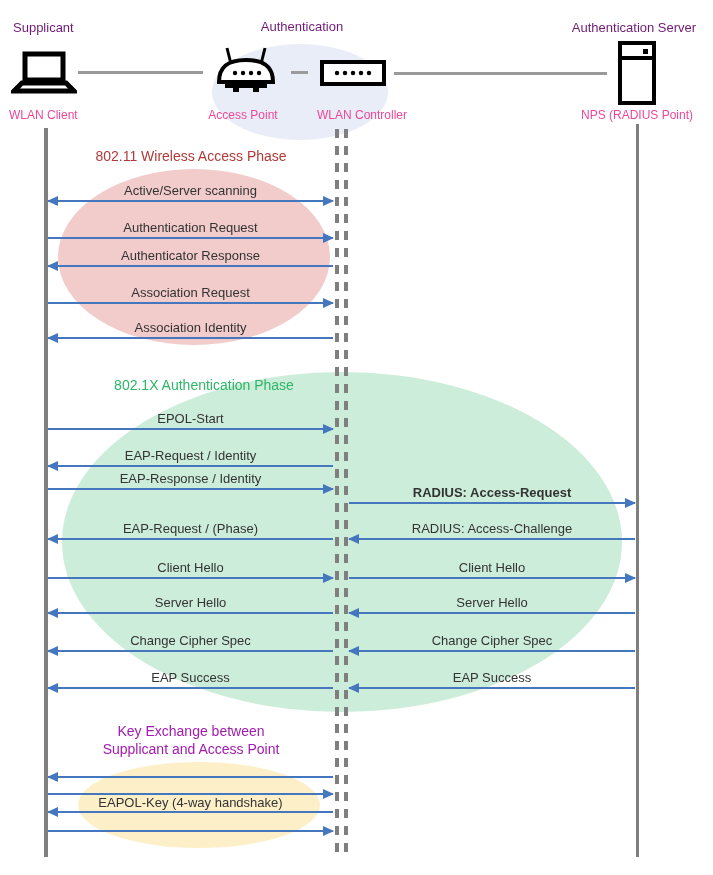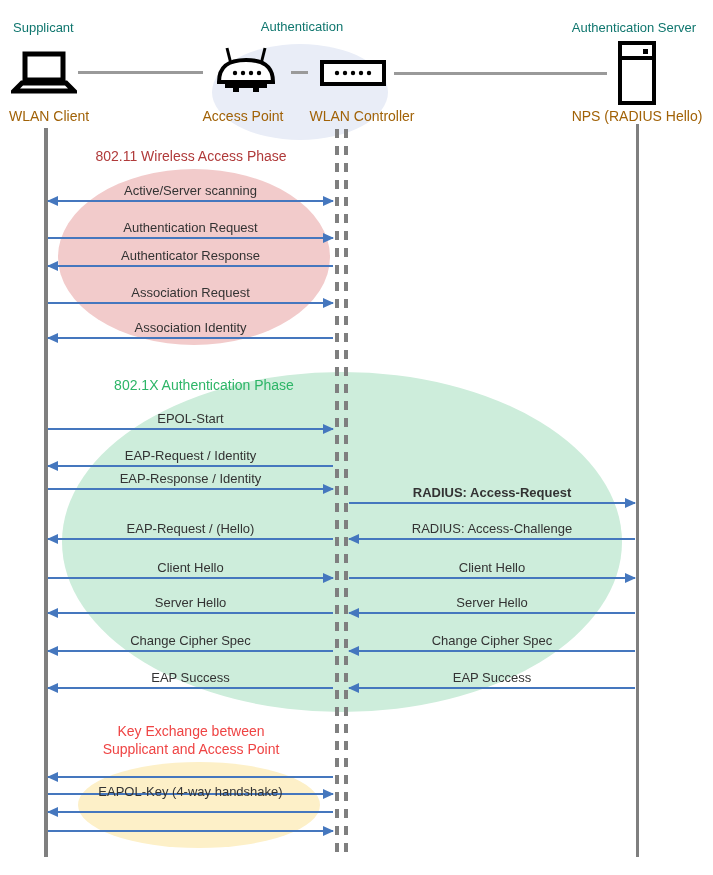--- a/index.html
+++ b/index.html
@@ -1,22 +1,22 @@
 <!DOCTYPE html>
 <html><head>
 <meta charset="utf-8">
 <style>
   html,body{margin:0;padding:0;background:#fff;}
   #canvas{
     position:relative;width:713px;height:875px;background:#fff;overflow:hidden;
     font-family:"Liberation Sans", sans-serif;color:#3a3a3a;
   }
   .abs{position:absolute;}
-  .actor-title{font-size:13px;color:#0f766e;white-space:nowrap;}
-  .device-label{font-size:14px;color:#a16207;white-space:nowrap;}
+  .actor-title{font-size:13px;color:#701a75;white-space:nowrap;}
+  .device-label{font-size:12px;color:#ec4899;white-space:nowrap;}
   .centered{transform:translateX(-50%);text-align:center;}
   .ellipse{position:absolute;border-radius:50%;z-index:1;}
   .lifeline{position:absolute;z-index:2;}
   .connector{position:absolute;background:#9a9a9a;height:3px;z-index:1;}
   .phase-title{position:absolute;z-index:4;font-size:14px;white-space:pre-line;text-align:center;transform:translateX(-50%);line-height:18px;}
   .msg{position:absolute;z-index:3;height:2px;}
   .msg .line{position:absolute;left:0;right:0;top:0;height:2px;}
   .msg .head-right{position:absolute;right:-1px;top:-4px;width:0;height:0;
     border-top:5px solid transparent;border-bottom:5px solid transparent;}
   .msg .head-left{position:absolute;left:-1px;top:-4px;width:0;height:0;
@@ -75,34 +75,34 @@
     <svg width="38" height="64" viewBox="0 0 38 64">
       <rect x="2" y="2" width="34" height="60" fill="#fff" stroke="#000" stroke-width="4"></rect>
       <line x1="2" y1="17" x2="36" y2="17" stroke="#000" stroke-width="4"></line>
       <rect x="25" y="8" width="5" height="5" fill="#000"></rect>
     </svg>
   </div>
 
   <div class="abs device-label" style="left:9px;top:108px;">WLAN Client</div>
   <div class="abs device-label centered" style="left:243px;top:108px;">Access Point</div>
   <div class="abs device-label centered" style="left:362px;top:108px;">WLAN Controller</div>
-  <div class="abs device-label centered" style="left:637px;top:108px;">NPS (RADIUS Hello)</div>
+  <div class="abs device-label centered" style="left:637px;top:108px;">NPS (RADIUS Point)</div>
 
   <div class="lifeline" style="left:44px;top:128px;width:4px;height:729px;background:#7f7f7f;"></div>
   <div class="lifeline" style="left:335px;top:129px;width:4px;height:728px;background:repeating-linear-gradient(to bottom,#7f7f7f 0,#7f7f7f 9px,transparent 9px,transparent 17px);"></div>
   <div class="lifeline" style="left:344px;top:129px;width:4px;height:728px;background:repeating-linear-gradient(to bottom,#7f7f7f 0,#7f7f7f 9px,transparent 9px,transparent 17px);"></div>
   <div class="lifeline" style="left:636px;top:124px;width:3px;height:733px;background:#7f7f7f;"></div>
 
   <div id="generated">
       <div class="ellipse" style="left: 58px; top: 169px; width: 272px; height: 176px; background: rgb(242, 203, 203);"></div>
       <div class="phase-title" style="left: 191px; top: 147px; color: rgb(176, 58, 58);">802.11 Wireless Access Phase</div>
       <div class="ellipse" style="left: 62px; top: 372px; width: 560px; height: 340px; background: rgb(205, 237, 219);"></div>
       <div class="phase-title" style="left: 204px; top: 376px; color: rgb(45, 181, 103);">802.1X Authentication Phase</div>
       <div class="ellipse" style="left: 78px; top: 762px; width: 242px; height: 86px; background: rgb(253, 240, 200);"></div>
-      <div class="phase-title" style="left: 191px; top: 722px; color: #ef4444;">Key Exchange between
+      <div class="phase-title" style="left: 191px; top: 722px; color: #a21caf;">Key Exchange between
 Supplicant and Access Point</div>
       <div class="msg" style="left: 48px; top: 200px; width: 285px;">
         <div class="line" style="background: rgb(69, 119, 190);"></div>
         <div class="head-right" style="border-left: 11px solid rgb(69, 119, 190);"></div>
         <div class="head-left" style="border-right: 11px solid rgb(69, 119, 190);"></div>
         <div class="msg-label">Active/Server scanning</div>
       </div>
       <div class="msg" style="left: 48px; top: 237px; width: 285px;">
         <div class="line" style="background: rgb(69, 119, 190);"></div>
         <div class="head-right" style="border-left: 11px solid rgb(69, 119, 190);"></div>
@@ -139,21 +139,21 @@
         <div class="msg-label">EAP-Response / Identity</div>
       </div>
       <div class="msg" style="left: 349px; top: 502px; width: 286px; font-weight: bold;">
         <div class="line" style="background: rgb(69, 119, 190);"></div>
         <div class="head-right" style="border-left: 11px solid rgb(69, 119, 190);"></div>
         <div class="msg-label">RADIUS: Access-Request</div>
       </div>
       <div class="msg" style="left: 48px; top: 538px; width: 285px;">
         <div class="line" style="background: rgb(69, 119, 190);"></div>
         <div class="head-left" style="border-right: 11px solid rgb(69, 119, 190);"></div>
-        <div class="msg-label">EAP-Request / (Hello)</div>
+        <div class="msg-label">EAP-Request / (Phase)</div>
       </div>
       <div class="msg" style="left: 349px; top: 538px; width: 286px;">
         <div class="line" style="background: rgb(69, 119, 190);"></div>
         <div class="head-left" style="border-right: 11px solid rgb(69, 119, 190);"></div>
         <div class="msg-label">RADIUS: Access-Challenge</div>
       </div>
       <div class="msg" style="left: 48px; top: 577px; width: 285px;">
         <div class="line" style="background: rgb(69, 119, 190);"></div>
         <div class="head-right" style="border-left: 11px solid rgb(69, 119, 190);"></div>
         <div class="msg-label">Client Hello</div>
@@ -197,21 +197,21 @@
         <div class="line" style="background: rgb(69, 119, 190);"></div>
         <div class="head-left" style="border-right: 11px solid rgb(69, 119, 190);"></div>
       </div>
       <div class="msg" style="left: 48px; top: 793px; width: 285px;">
         <div class="line" style="background: rgb(69, 119, 190);"></div>
         <div class="head-right" style="border-left: 11px solid rgb(69, 119, 190);"></div>
       </div>
       <div class="msg" style="left: 48px; top: 811px; width: 285px;">
         <div class="line" style="background: rgb(69, 119, 190);"></div>
         <div class="head-left" style="border-right: 11px solid rgb(69, 119, 190);"></div>
-        <div class="msg-label" style="bottom: 14px; margin-top: 26px;">EAPOL-Key (4-way handshake)</div>
+        <div class="msg-label" style="bottom: 3px; margin-top: 26px;">EAPOL-Key (4-way handshake)</div>
       </div>
       <div class="msg" style="left: 48px; top: 830px; width: 285px;">
         <div class="line" style="background: rgb(69, 119, 190);"></div>
         <div class="head-right" style="border-left: 11px solid rgb(69, 119, 190);"></div>
       </div>
     </div>
 
 </div>
 
 </body></html>

